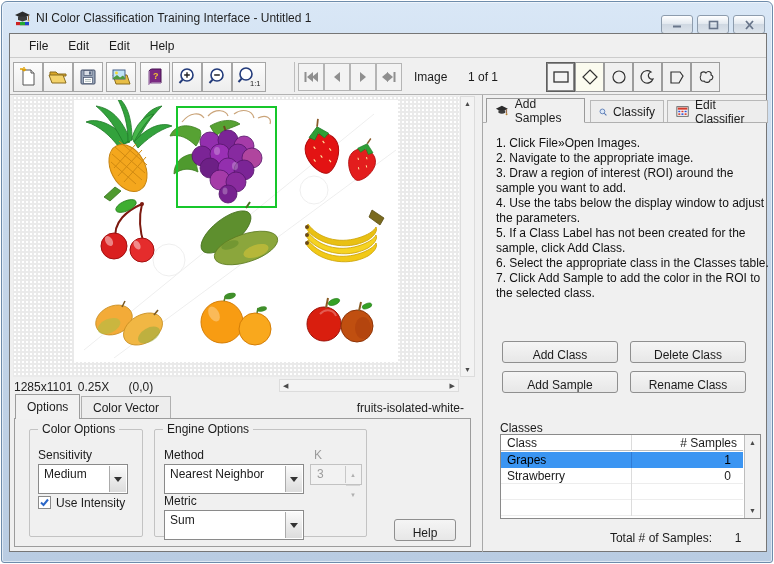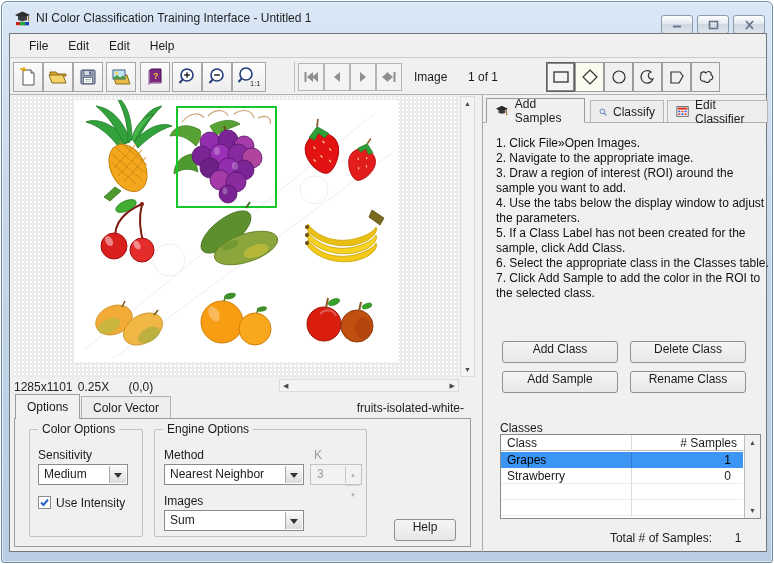--- a/index.html
+++ b/index.html
@@ -38,29 +38,29 @@
   .scr-arrow{color:#4a4a4a;font-size:7px;line-height:7px;}
   .status{left:12px;top:378px;color:#222;}
   
   .ltab{height:25px;display:flex;align-items:center;padding:0 11px;background:#f0f0f0;}
   .ltab.active{top:392px;border:1px solid #9c9c9c;border-bottom:none;z-index:3;background:#f1f1f1;}
   .ltab.inactive{top:394px;height:23px;border:1px solid #b0b0b0;border-bottom:none;background:#ededed;}
   .filename{left:300px;top:399px;width:162px;text-align:right;color:#222;}
   .opt-panel{left:12px;top:416px;width:457px;height:129px;border:1px solid #9c9c9c;background:#f0f0f0;z-index:2;}
   .group{border:1px solid #c3c3c3;border-radius:2px;}
   .group-title{top:-8px;left:8px;background:#f0f0f0;padding:0 4px;}
-  .dd{height:21px;background:#fff;border:1px solid #8a8a8a;line-height:19px;padding-left:5px;overflow:hidden;white-space:nowrap;}
+  .dd{height:30px;background:#fff;border:1px solid #8a8a8a;line-height:19px;padding-left:5px;overflow:hidden;white-space:nowrap;}
   .dd-btn{position:absolute;right:1px;top:1px;bottom:1px;width:17px;background:linear-gradient(#fafafa,#dcdcdc);border-left:1px solid #ababab;display:flex;align-items:center;justify-content:center;}
   .tri-down{width:0;height:0;border:4px solid transparent;border-top:5px solid #333;margin-top:5px;}
   .spin{height:21px;background:#f2f2f2;border:1px solid #c2c2c2;color:#9c9c9c;line-height:19px;padding-left:6px;}
   .spin-arrows{position:absolute;right:1px;top:1px;bottom:1px;width:15px;border-left:1px solid #c8c8c8;display:flex;flex-direction:column;}
   .spin-arrows div{flex:1;display:flex;align-items:center;justify-content:center;color:#b0b0b0;font-size:6px;border-bottom:1px solid #d5d5d5;}
   .spin-arrows div:last-child{border-bottom:none;}
   .cb{width:13px;height:13px;background:#fff;border:1px solid #8a8a8a;display:flex;align-items:center;justify-content:center;}
-  .pushbtn{background:linear-gradient(#f5f5f5,#e7e7e7);border:1px solid #8f8f8f;border-radius:3px;display:flex;align-items:flex-start;justify-content:center;cursor:default;}
+  .pushbtn{background:linear-gradient(#f5f5f5,#e7e7e7);border:1px solid #8f8f8f;border-radius:3px;display:flex;align-items:flex-end;justify-content:center;cursor:default;}
   
   .rdivider{left:480px;top:93px;width:1px;height:457px;background:#a8a8a8;}
   .rtab-line{left:481px;top:120px;width:285px;height:1px;background:#b0b0b0;z-index:1;}
   .rtab{top:96px;height:25px;display:flex;align-items:center;gap:6px;padding:0 8px;z-index:2;}
   .rtab.active{border:1px solid #9a9a9a;border-bottom:1px solid #f0f0f0;background:#f0f0f0;}
   .rtab.inactive{top:98px;height:22px;border:1px solid #b8b8b8;border-bottom:none;background:#ededed;}
   .instructions{left:494px;top:134px;width:277px;line-height:15px;color:#111;}
   .classes-label{left:498px;top:419px;}
   .tbl{left:498px;top:432px;width:261px;height:85px;background:#fff;border:1px solid #8a8a8a;}
   .trow{position:absolute;left:0;width:242px;height:16px;line-height:16px;}
@@ -427,21 +427,21 @@
       </div>
   </div>
   <div class="abs" style="left:312px;top:446px;color:#9c9c9c;z-index:4">K</div>
   <div class="abs spin" style="left:308px;top:462px;width:52px;z-index:4">
     <span>3</span>
     <div class="spin-arrows">
         <div>▲</div>
         <div>▼</div>
       </div>
   </div>
-  <div class="abs" style="left:162px;top:492px;z-index:4">Images</div>
+  <div class="abs" style="left:162px;top:492px;z-index:4">Metric</div>
   <div class="abs dd" style="left:162px;top:508px;width:140px;z-index:4">
     <span>Sum</span>
     <div class="dd-btn">
         <span class="tri-down"></span>
       </div>
   </div>
   <div class="abs pushbtn" style="left:392px;top:517px;width:62px;height:22px;z-index:4">
       <span>Help</span>
     </div>
 

